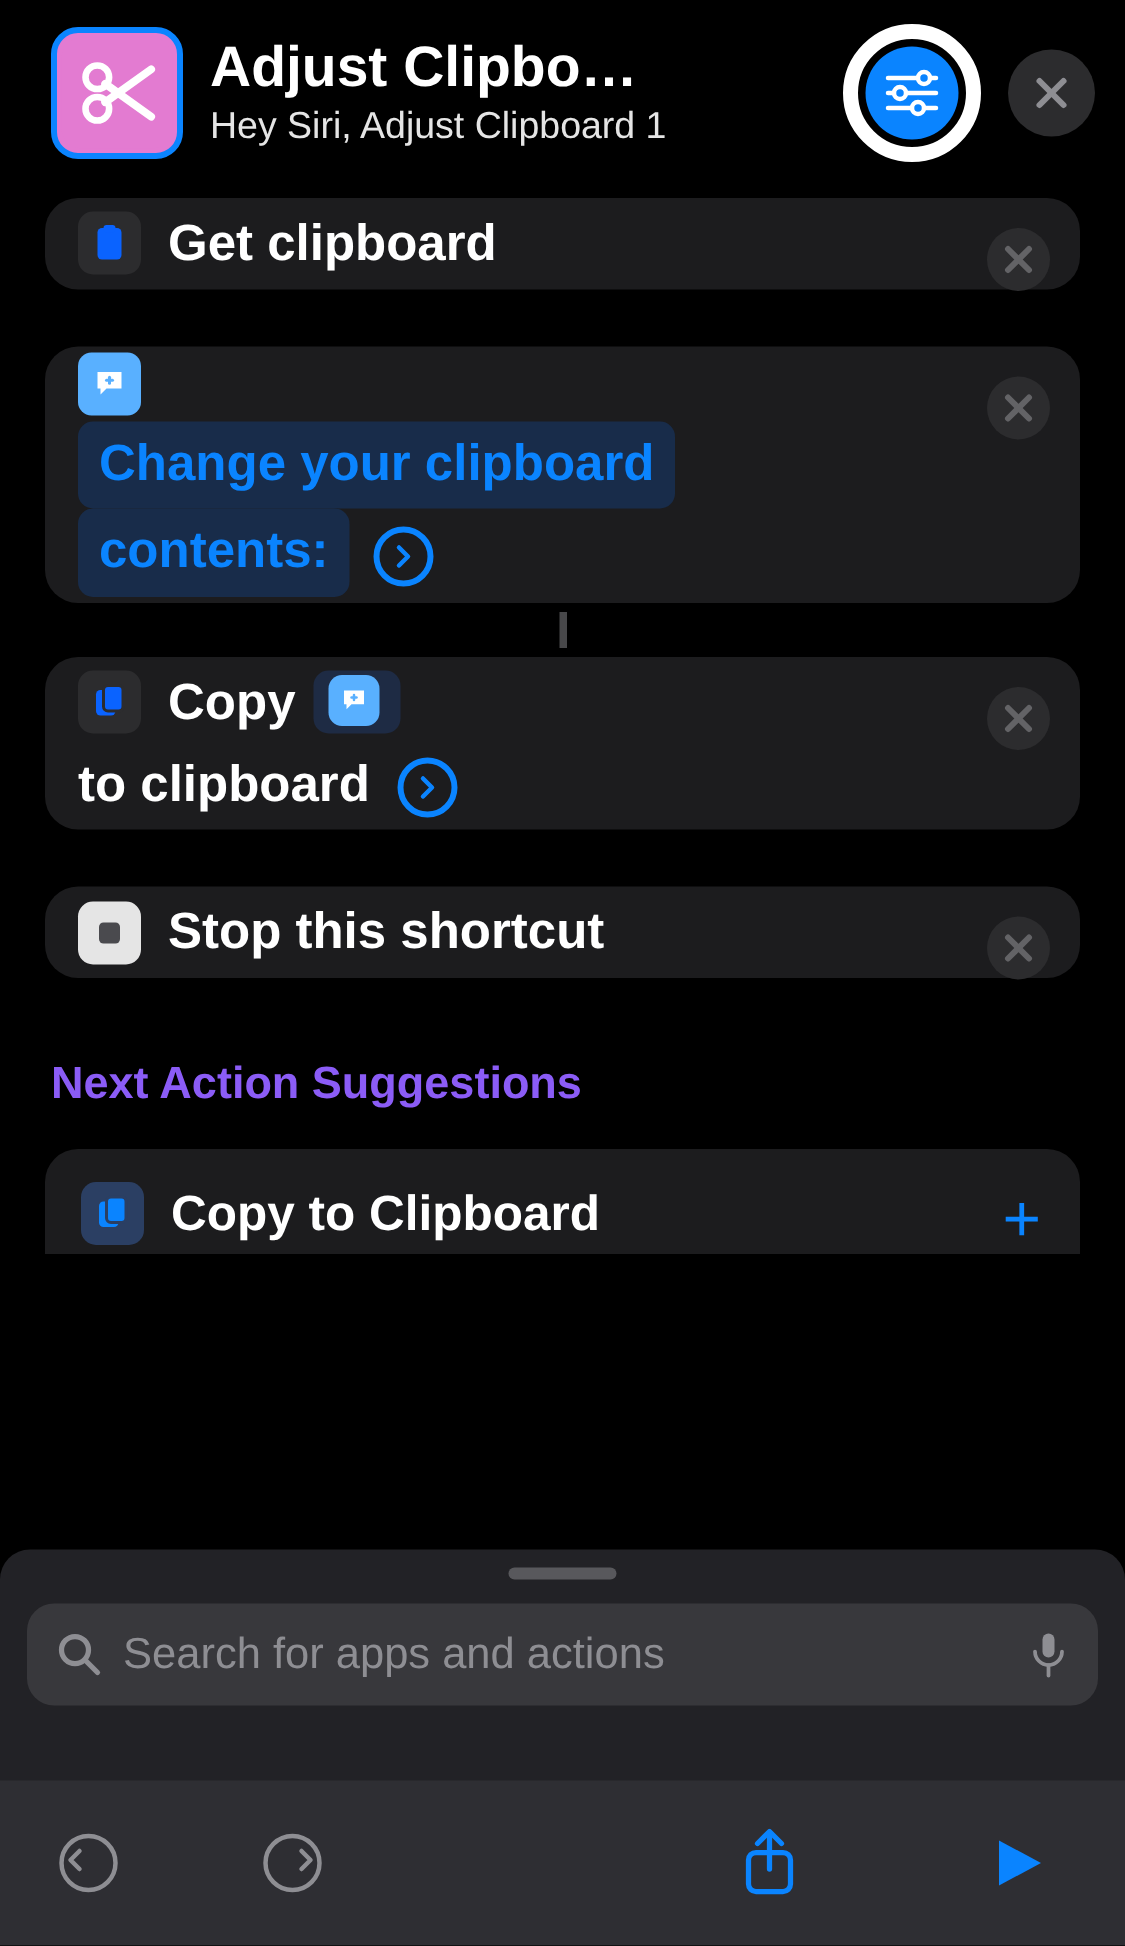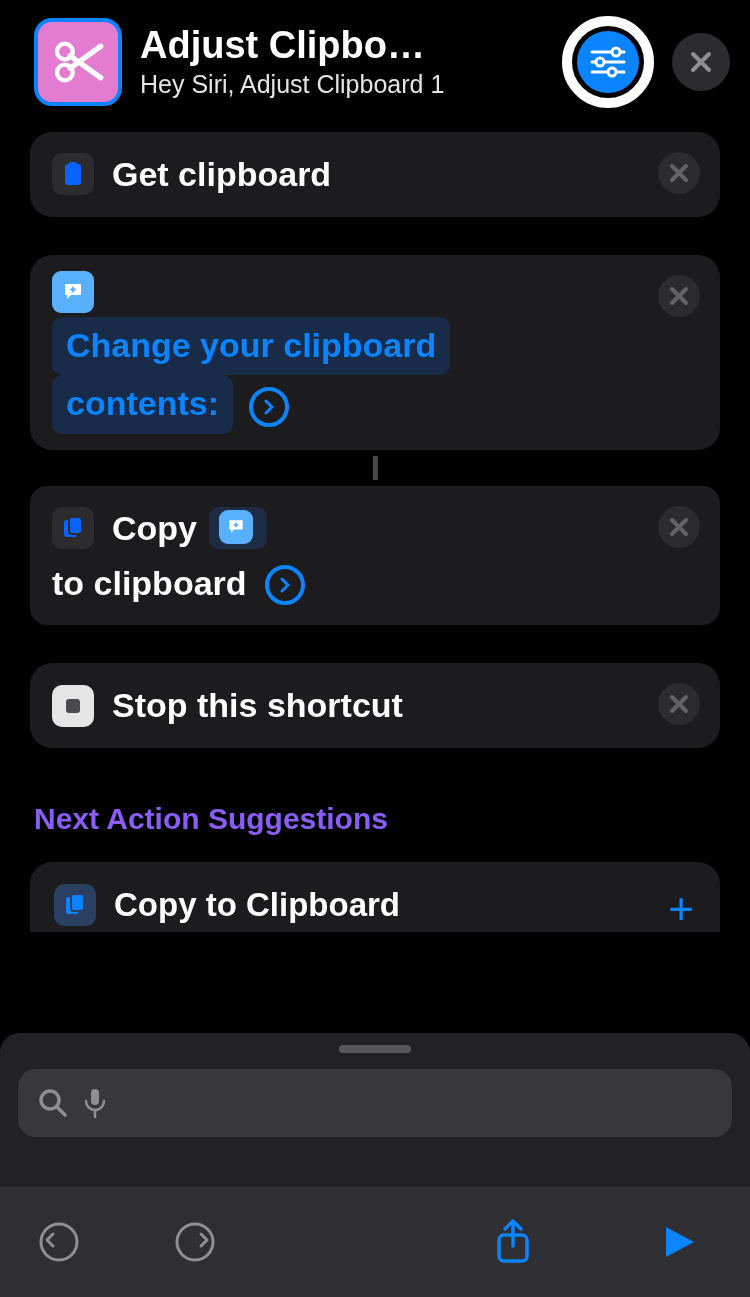--- a/index.html
+++ b/index.html
@@ -69,21 +69,21 @@
   }
   .x-svg { width: 24px; height: 24px; }
 
   
   .actions {
     padding: 8px 30px 0 30px;
   }
   .card {
     background: #1c1c1e;
     border-radius: 22px;
-    padding: 16px 22px;
+    padding: 4px 22px;
     margin-top: 38px;
     position: relative;
   }
   .card:first-child { margin-top: 0; }
   .card-row {
     display: flex;
     align-items: center;
     gap: 18px;
   }
   .card-remove {
@@ -307,21 +307,21 @@
       <span class="chevron-circle">
         <svg viewBox="0 0 16 16">
             <polyline points="5,2 11,8 5,14" fill="none" stroke="#0a84ff" stroke-width="3" stroke-linecap="round" stroke-linejoin="round"></polyline>
           </svg>
       </span>
     </div>
   </div>
 
   <div class="connector"></div>
 
-  <div class="card" style="margin-top:6px;border-radius:17px;">
+  <div class="card" style="margin-top:6px;">
     <div class="card-remove">
       <svg class="x-svg" viewBox="0 0 24 24">
         <line x1="5" y1="5" x2="19" y2="19" stroke="#636366" stroke-width="4" stroke-linecap="round"></line>
         <line x1="19" y1="5" x2="5" y2="19" stroke="#636366" stroke-width="4" stroke-linecap="round"></line>
       </svg>
     </div>
     <div class="card-row">
       <div class="mini-icon-box">
         <svg width="24" height="26" viewBox="0 0 24 26">
           <rect x="3" y="5" width="13" height="17" rx="3" fill="#0a63ff"></rect>
@@ -384,20 +384,21 @@
   </div>
 </div>
 
 <div class="panel">
   <div class="grabber"></div>
   <div class="search">
     <svg class="mag-svg" viewBox="0 0 30 30">
       <circle cx="12" cy="12" r="9" fill="none" stroke="#8e8e93" stroke-width="3.5"></circle>
       <line x1="19" y1="19" x2="27" y2="27" stroke="#8e8e93" stroke-width="3.5" stroke-linecap="round"></line>
     </svg>
+    <input type="text" placeholder="Search for apps and actions" style="">
     <svg class="mic-svg" viewBox="0 0 26 32">
       <rect x="9" y="2" width="8" height="16" rx="4" fill="#8e8e93"></rect>
       <path d="M4 14a9 9 0 0 0 18 0" fill="none" stroke="#8e8e93" stroke-width="2.5" stroke-linecap="round"></path>
       <line x1="13" y1="23" x2="13" y2="30" stroke="#8e8e93" stroke-width="2.5" stroke-linecap="round"></line>
     </svg>
   </div>
 
   <div class="toolbar">
     <div class="tb-left">
       <div class="tb-btn">

